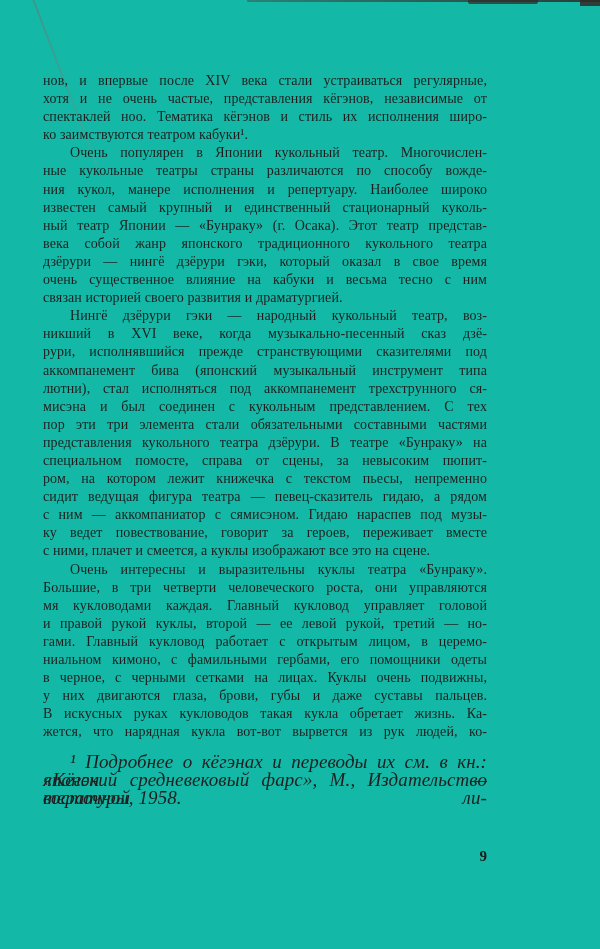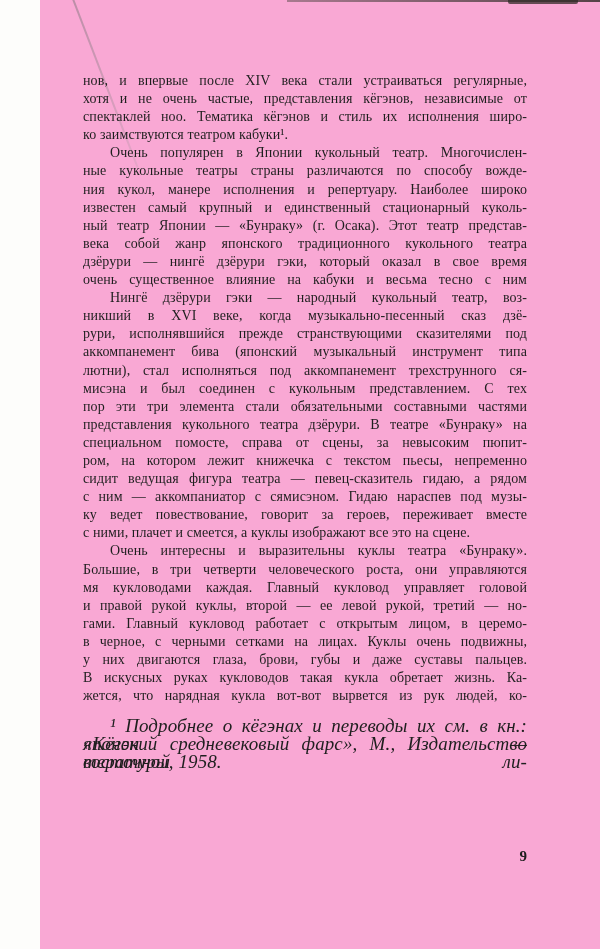--- a/index.html
+++ b/index.html
@@ -10,22 +10,21 @@
     width: 600px;
     height: 949px;
     position: relative;
     overflow: hidden;
     background: #fdfdfb;
     font-family: "Liberation Serif", "DejaVu Serif", serif;
   }
   .book-page {
     position: absolute;
     inset: 0;
-    background: #f9a8d4;
-    margin-left: 40px;
+    background: #14b8a6;
   }
   
   .page-top-edge-shadow {
     position: absolute;
     top: 0;
     left: 247px;
     width: 353px;
     height: 2px;
     background: linear-gradient(to right, rgba(70,64,58,0.45), rgba(45,40,36,0.85));
   }
@@ -112,20 +111,21 @@
       </div>
       <div class="para">
         <div class="line indent">Очень популярен в Японии кукольный театр. Многочислен-</div>
         <div class="line">ные кукольные театры страны различаются по способу вожде-</div>
         <div class="line">ния кукол, манере исполнения и репертуару. Наиболее широко</div>
         <div class="line">известен самый крупный и единственный стационарный куколь-</div>
         <div class="line">ный театр Японии — «Бунраку» (г. Осака). Этот театр представ-</div>
         <div class="line">века собой жанр японского традиционного кукольного театра</div>
         <div class="line">дзёрури — нингё дзёрури гэки, который оказал в свое время</div>
         <div class="line">очень существенное влияние на кабуки и весьма тесно с ним</div>
+        <div class="line para-end">связан историей своего развития и драматургией.</div>
       </div>
       <div class="para">
         <div class="line indent">Нингё дзёрури гэки — народный кукольный театр, воз-</div>
         <div class="line">никший в XVI веке, когда музыкально-песенный сказ дзё-</div>
         <div class="line">рури, исполнявшийся прежде странствующими сказителями под</div>
         <div class="line">аккомпанемент бива (японский музыкальный инструмент типа</div>
         <div class="line">лютни), стал исполняться под аккомпанемент трехструнного ся-</div>
         <div class="line">мисэна и был соединен с кукольным представлением. С тех</div>
         <div class="line">пор эти три элемента стали обязательными составными частями</div>
         <div class="line">представления кукольного театра дзёрури. В театре «Бунраку» на</div>
@@ -135,20 +135,21 @@
         <div class="line">с ним — аккомпаниатор с сямисэном. Гидаю нараспев под музы-</div>
         <div class="line">ку ведет повествование, говорит за героев, переживает вместе</div>
         <div class="line para-end">с ними, плачет и смеется, а куклы изображают все это на сцене.</div>
       </div>
       <div class="para">
         <div class="line indent">Очень интересны и выразительны куклы театра «Бунраку».</div>
         <div class="line">Большие, в три четверти человеческого роста, они управляются</div>
         <div class="line">мя кукловодами каждая. Главный кукловод управляет головой</div>
         <div class="line">и правой рукой куклы, второй — ее левой рукой, третий — но-</div>
         <div class="line">гами. Главный кукловод работает с открытым лицом, в церемо-</div>
+        <div class="line">ниальном кимоно, с фамильными гербами, его помощники одеты</div>
         <div class="line">в черное, с черными сетками на лицах. Куклы очень подвижны,</div>
         <div class="line">у них двигаются глаза, брови, губы и даже суставы пальцев.</div>
         <div class="line">В искусных руках кукловодов такая кукла обретает жизнь. Ка-</div>
         <div class="line">жется, что нарядная кукла вот-вот вырвется из рук людей, ко-</div>
       </div>
       <div class="para footnote-block">
         <div class="line indent">¹ Подробнее о кёгэнах и переводы их см. в кн.: «Кёгэн —</div>
         <div class="line">японский средневековый фарс», М., Издательство восточной ли-</div>
         <div class="line para-end">тературы, 1958.</div>
       </div>

